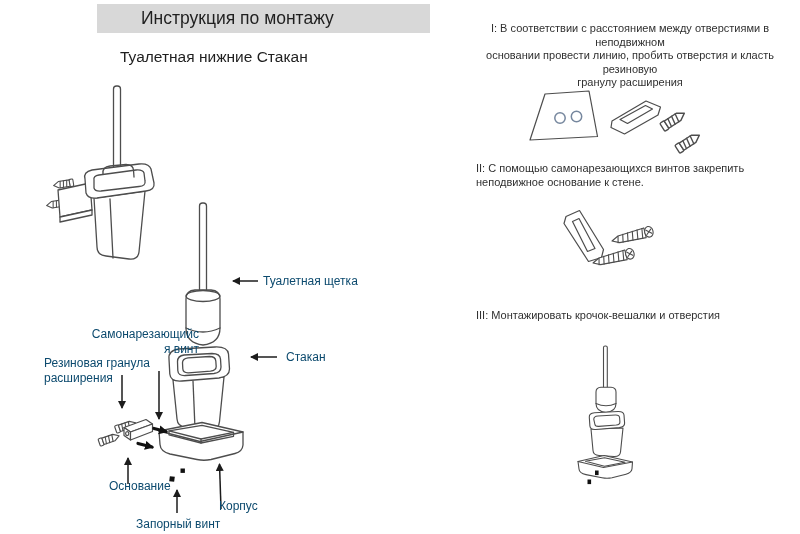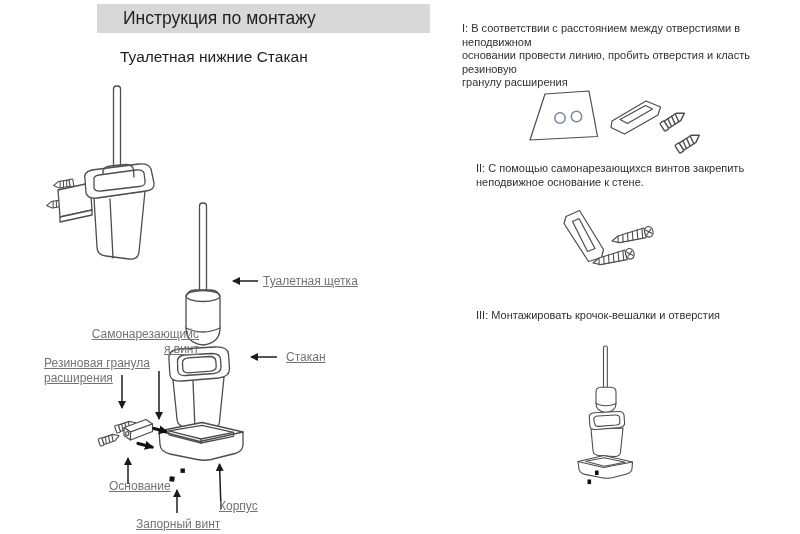--- a/index.html
+++ b/index.html
@@ -3,28 +3,28 @@
 <meta charset="utf-8">
 <style>
   html,body{margin:0;padding:0;background:#fff;}
   .page{
     position:relative;width:800px;height:534px;background:#ffffff;overflow:hidden;
     font-family:"Liberation Sans",sans-serif;color:#262626;
   }
   .abs{position:absolute;}
   .header-bar{
     left:97px;top:4px;width:333px;height:29px;background:#d8d8d8;
-    display:flex;align-items:center;padding-left:26px;box-sizing:border-box;
+    display:flex;align-items:center;padding-left:44px;box-sizing:border-box;
     font-size:17.5px;color:#1f1f1f;
   }
   .subtitle{left:120px;top:48px;font-size:15.5px;color:#1f1f1f;}
-  .lbl{font-size:12px;line-height:14.5px;color:#737373;white-space:nowrap;text-decoration:underline;}
+  .lbl{font-size:12px;line-height:14.5px;color:#0c4a6e;white-space:nowrap;}
   .lbl.center{text-align:right;white-space:normal;}
   .step{font-size:11px;line-height:13.5px;color:#303030;}
-  .step.centered{text-align:left;}
+  .step.centered{text-align:center;}
   svg{position:absolute;left:0;top:0;}
 </style>
 </head>
 <body>
 
 <div class="page">
 
   <svg width="800" height="534" viewBox="0 0 800 534" xmlns="http://www.w3.org/2000/svg">
     <defs>
       <marker id="arr" markerUnits="userSpaceOnUse" markerWidth="10" markerHeight="10" refX="7" refY="4" orient="auto">

